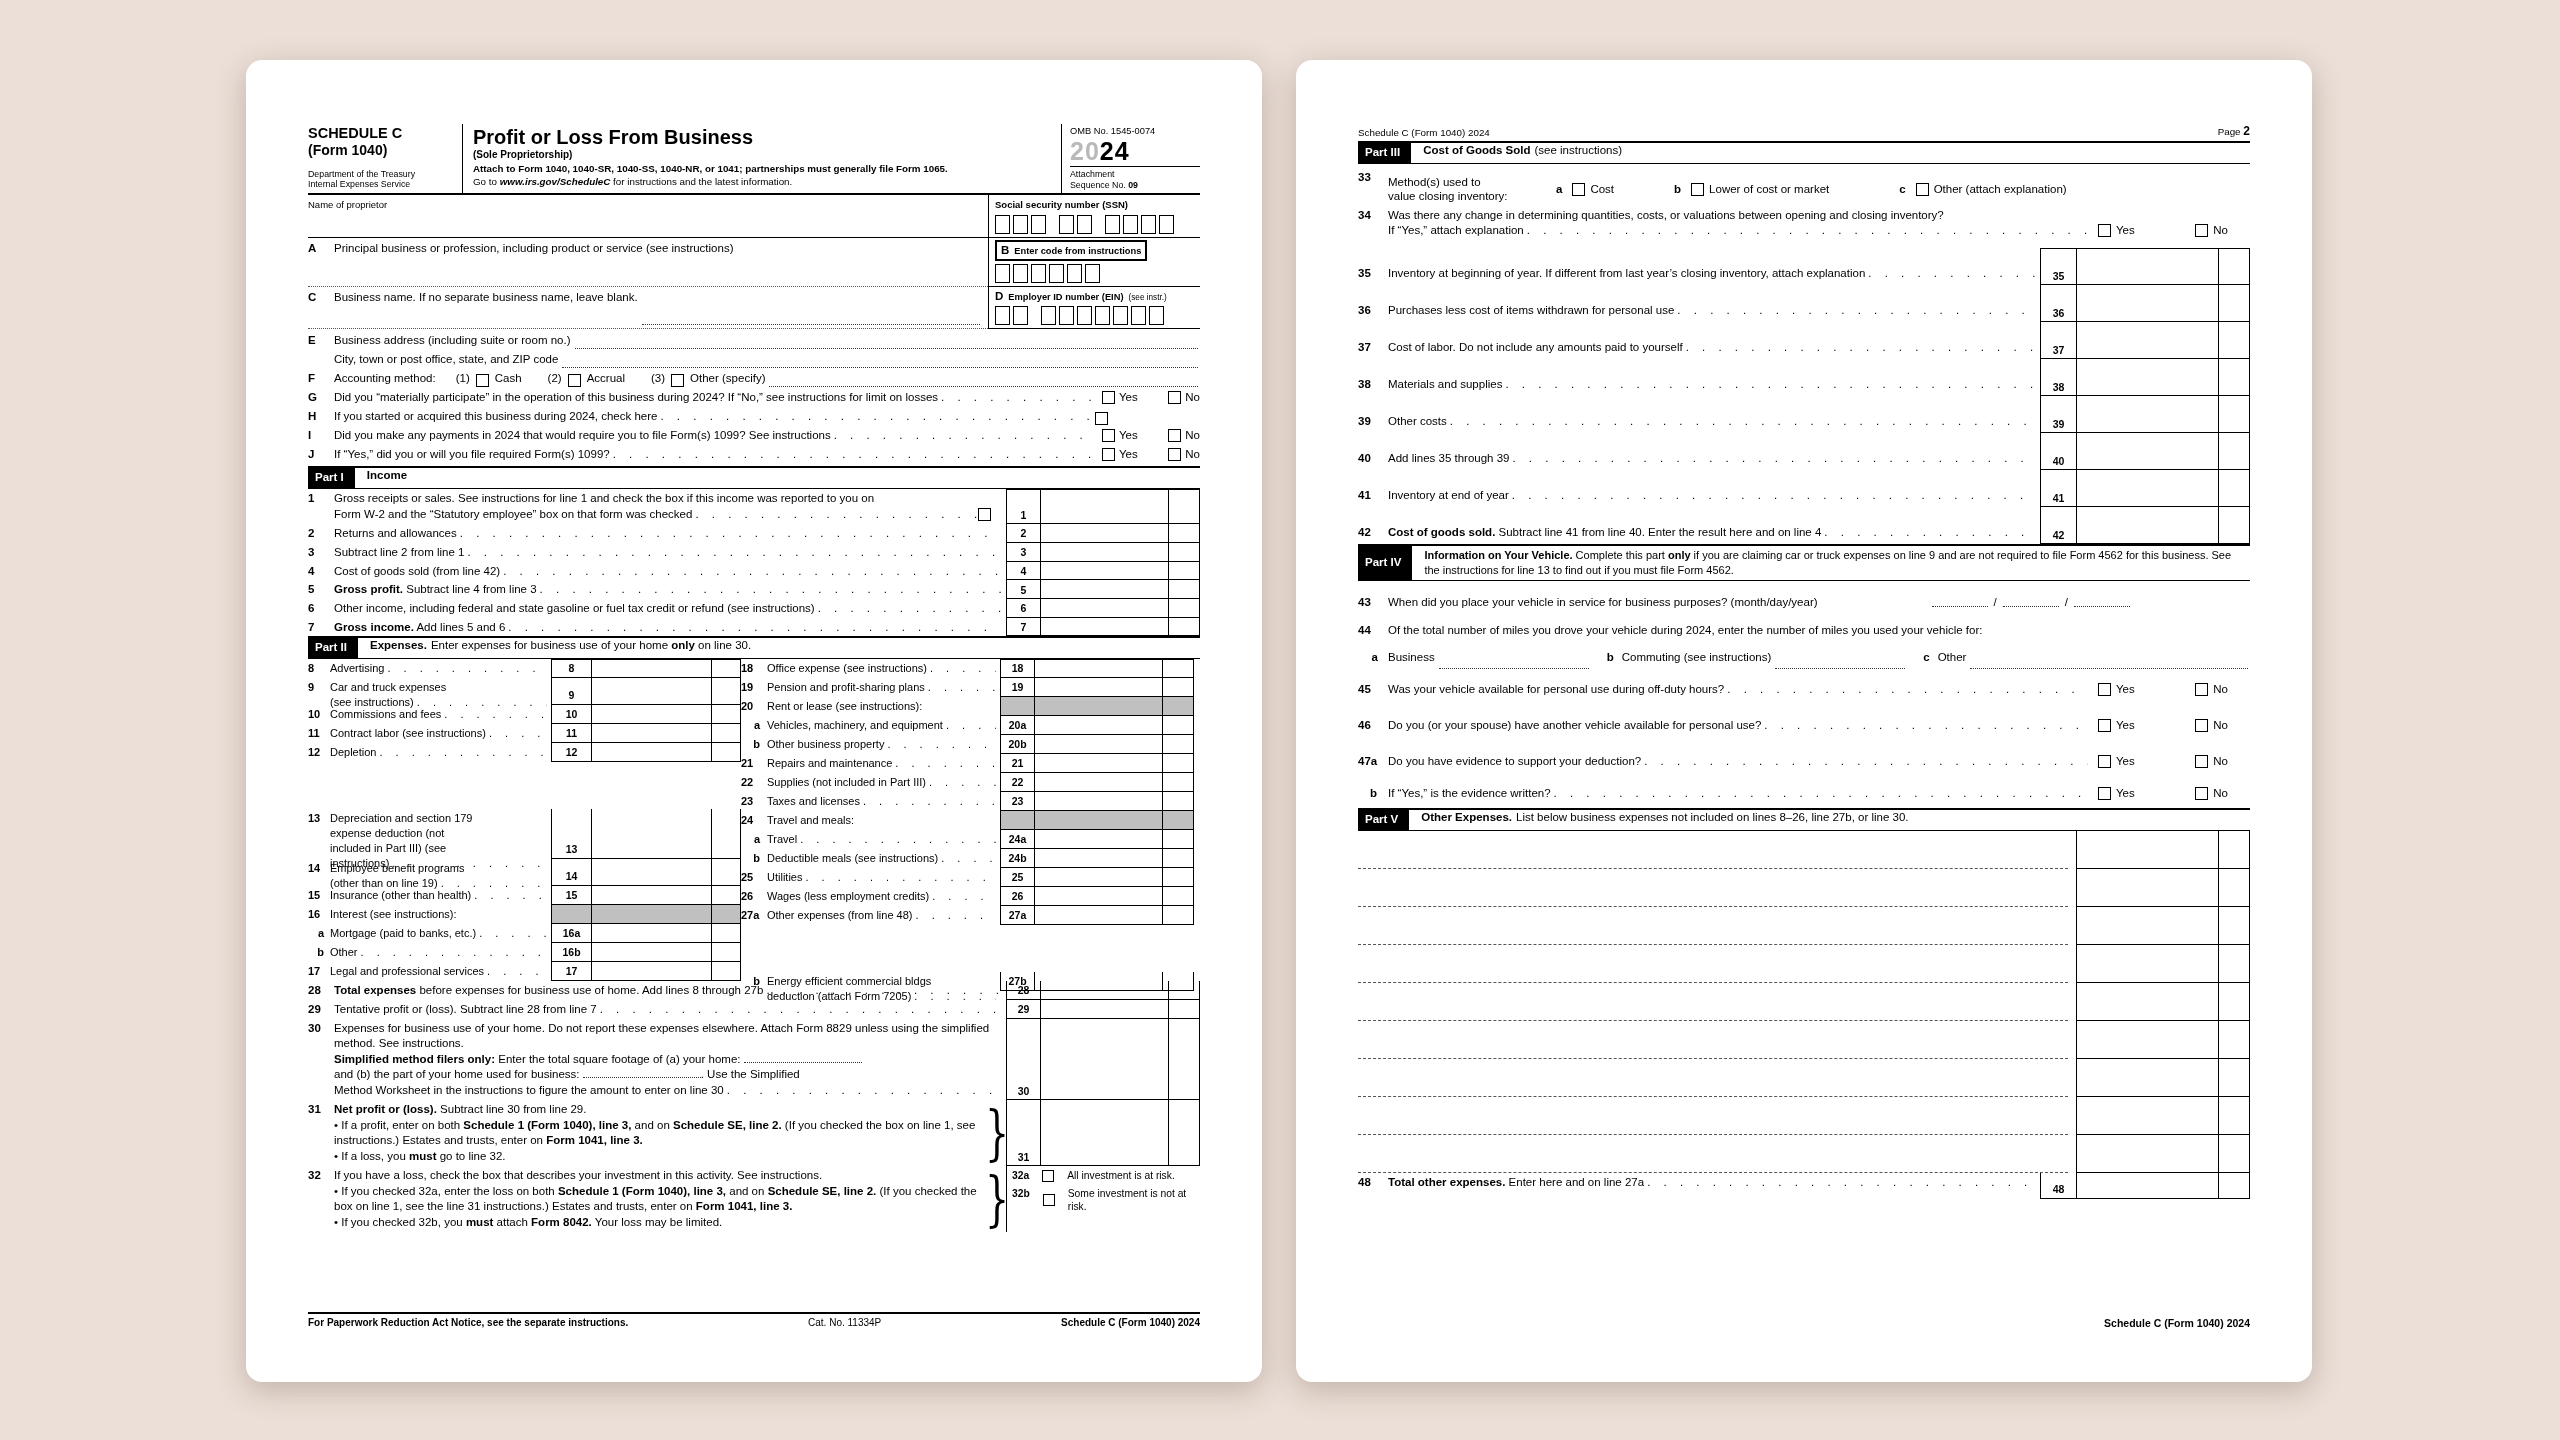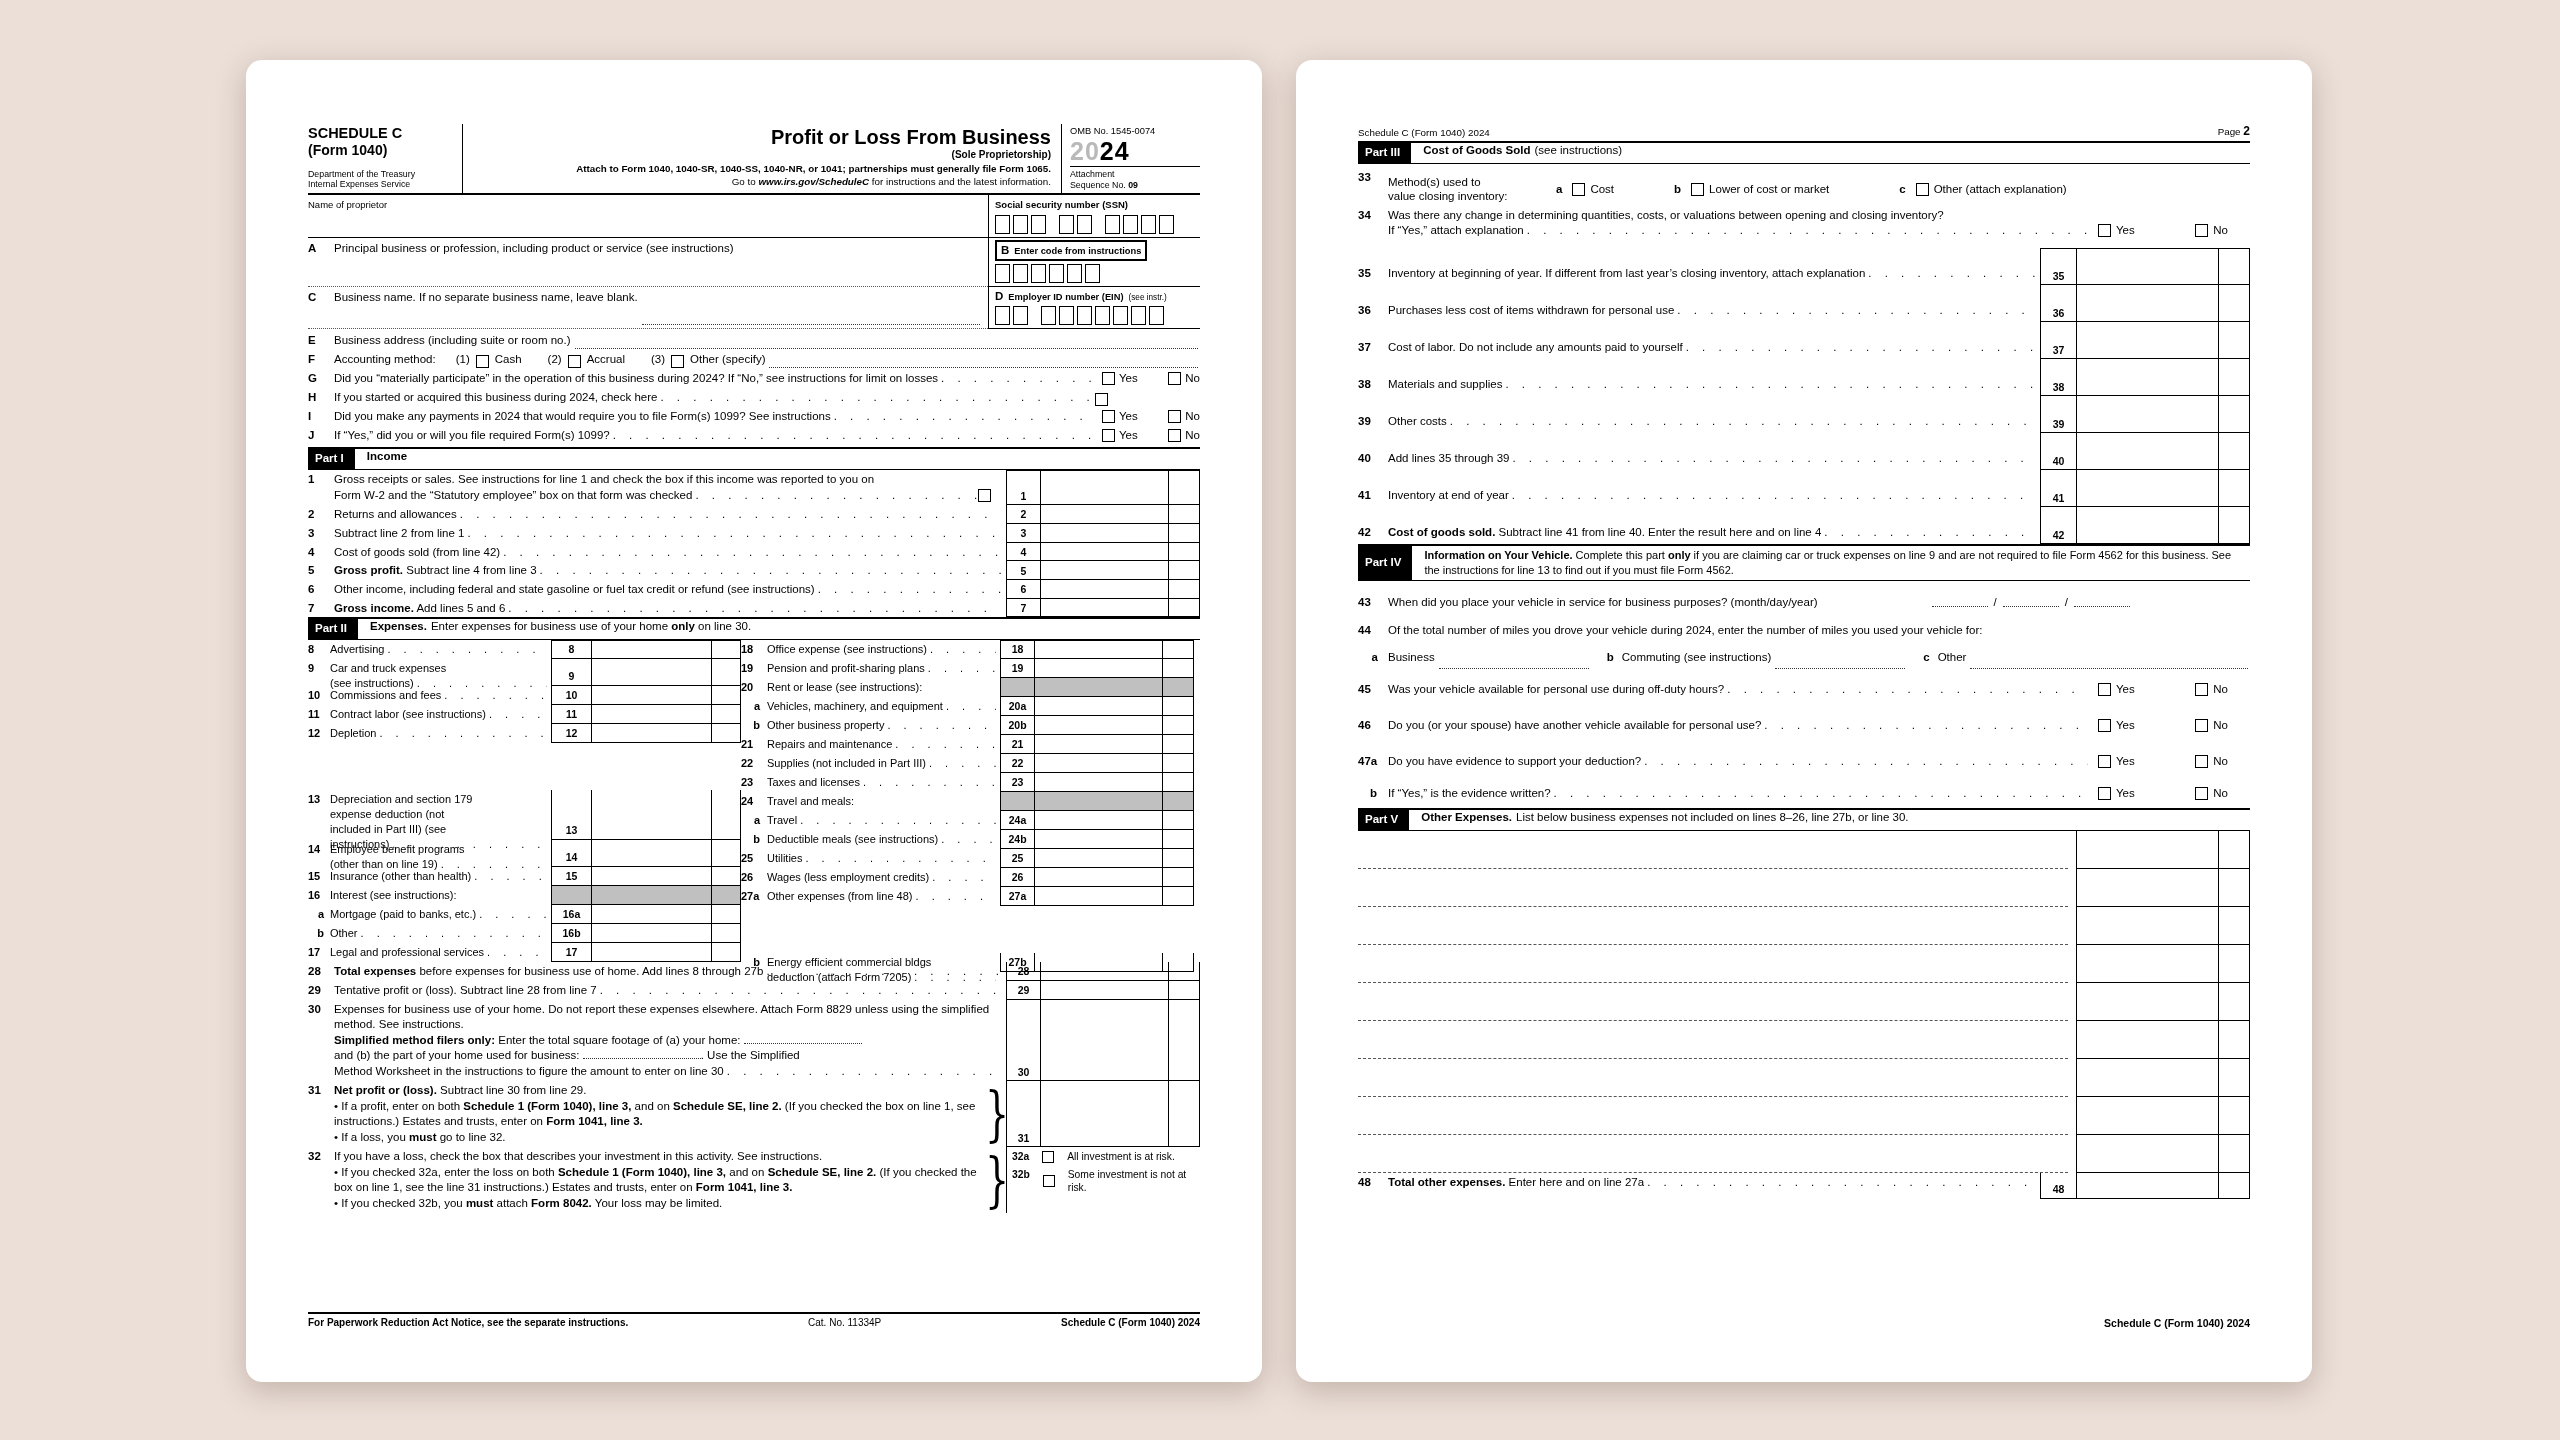--- a/index.html
+++ b/index.html
@@ -11,21 +11,21 @@
 #page2{left:1296px;}
 .inner{position:absolute;left:62px;right:62px;top:64px;bottom:52px;font-size:11.5px;line-height:1.28;display:flex;flex-direction:column;}
 .b{font-weight:bold;}
 .i{font-style:italic;}
 
 .hdr{display:flex;border-bottom:2px solid #000;align-items:stretch;}
 .hdr-left{width:154px;padding:2px 6px 3px 0;}
 .h-sched{font-size:14.5px;line-height:1.1;}
 .h-form{font-size:14px;margin-bottom:9px;}
 .h-dept{font-size:8.8px;line-height:1.2;}
-.hdr-center{flex:1;border-left:1px solid #000;border-right:1px solid #000;text-align:right;padding:2px 10px 4px;display:flex;flex-direction:column;justify-content:space-between;}
+.hdr-center{flex:1;border-left:1px solid #000;border-right:1px solid #000;text-align:left;padding:2px 10px 4px;display:flex;flex-direction:column;justify-content:space-between;}
 .h-title{font-size:20px;line-height:1.1;}
 .h-sub{font-size:10px;}
 .h-attach{font-size:9.8px;}
 .h-goto{font-size:9.8px;}
 .hdr-right{width:138px;padding:2px 0 0 8px;display:flex;flex-direction:column;}
 .h-omb{font-size:9.3px;white-space:nowrap;}
 .h-year{font-size:25px;font-weight:bold;line-height:1.05;letter-spacing:1px;}
 .y-light{color:#b9b9b9;}
 .h-att{font-size:8.8px;border-top:1px solid #000;margin-top:2px;padding-top:2px;line-height:1.25;}
 
@@ -218,20 +218,25 @@
               <span class="dbox"></span>
           </div>
         </div>
       </div>
 
       <div class="fr gline mt4">
         <span class="lno">E</span>
         <span>Business address (including suite or room no.)</span>
         <span class="wline"></span>
       </div>
+      <div class="fr gline">
+        <span class="lno"></span>
+        <span>City, town or post office, state, and ZIP code</span>
+        <span class="wline"></span>
+      </div>
 
       <div class="fr gline">
         <span class="lno">F</span>
         <span style="margin-right:20px;">Accounting method:</span>
         <span style="margin-right:6px;">(1)</span>
         <span class="cb"></span>
         <span style="margin:0 26px 0 6px;">Cash</span>
         <span style="margin-right:6px;">(2)</span>
         <span class="cb"></span>
         <span style="margin:0 26px 0 6px;">Accrual</span>

